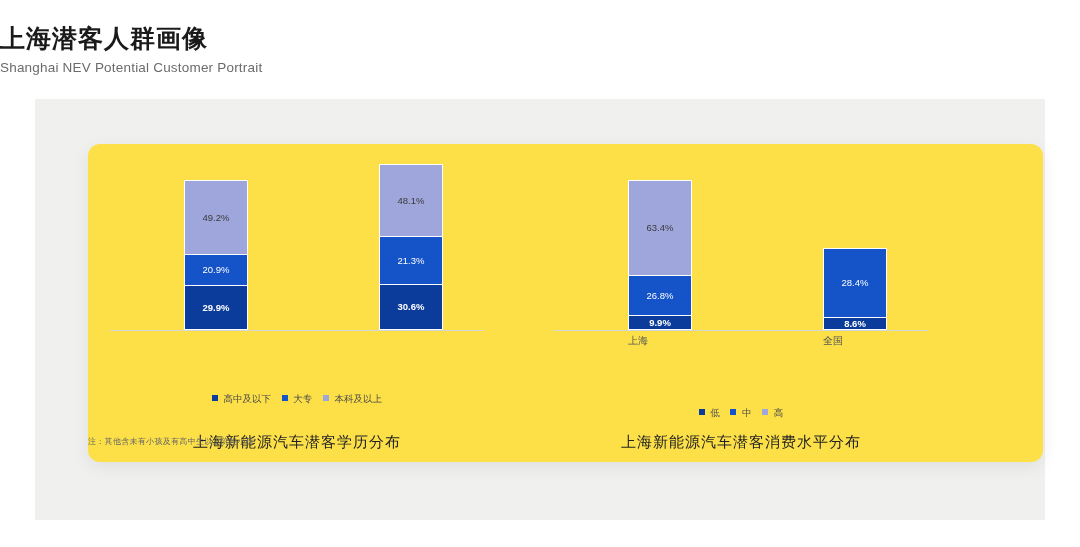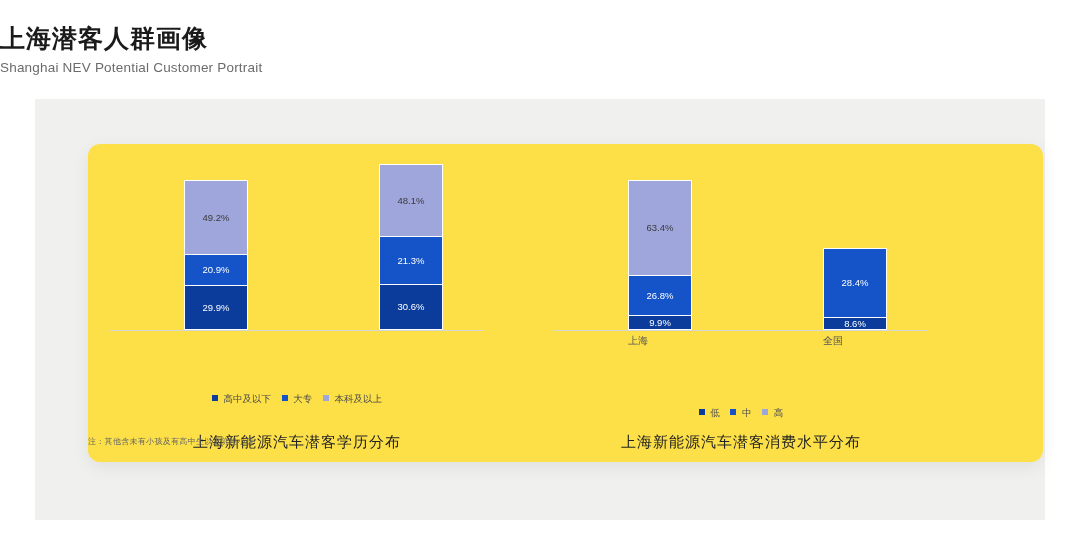--- a/index.html
+++ b/index.html
@@ -113,21 +113,21 @@
     box-sizing: border-box;
     display: flex;
     align-items: center;
     justify-content: center;
     font-size: 9.5px;
     line-height: 1;
     border: 1px solid #ffffff;
     border-bottom: none;
     white-space: nowrap;
   }
-  .seg:last-child { border-bottom: 1px solid #ffffff; }
+  .seg:last-child { border-bottom: 1px solid #ffffff; font-weight: bold; }
 
   .seg-high { background: #9ea6db; color: #3a3a3a; }
   .seg-mid  { background: #1453c8; color: #ffffff; text-align: center; }
   .seg-low  { background: #0b3c9b; color: #ffffff; }
 
   
   .cat-labels {
     position: absolute;
     left: 0;
     top: 226px;

